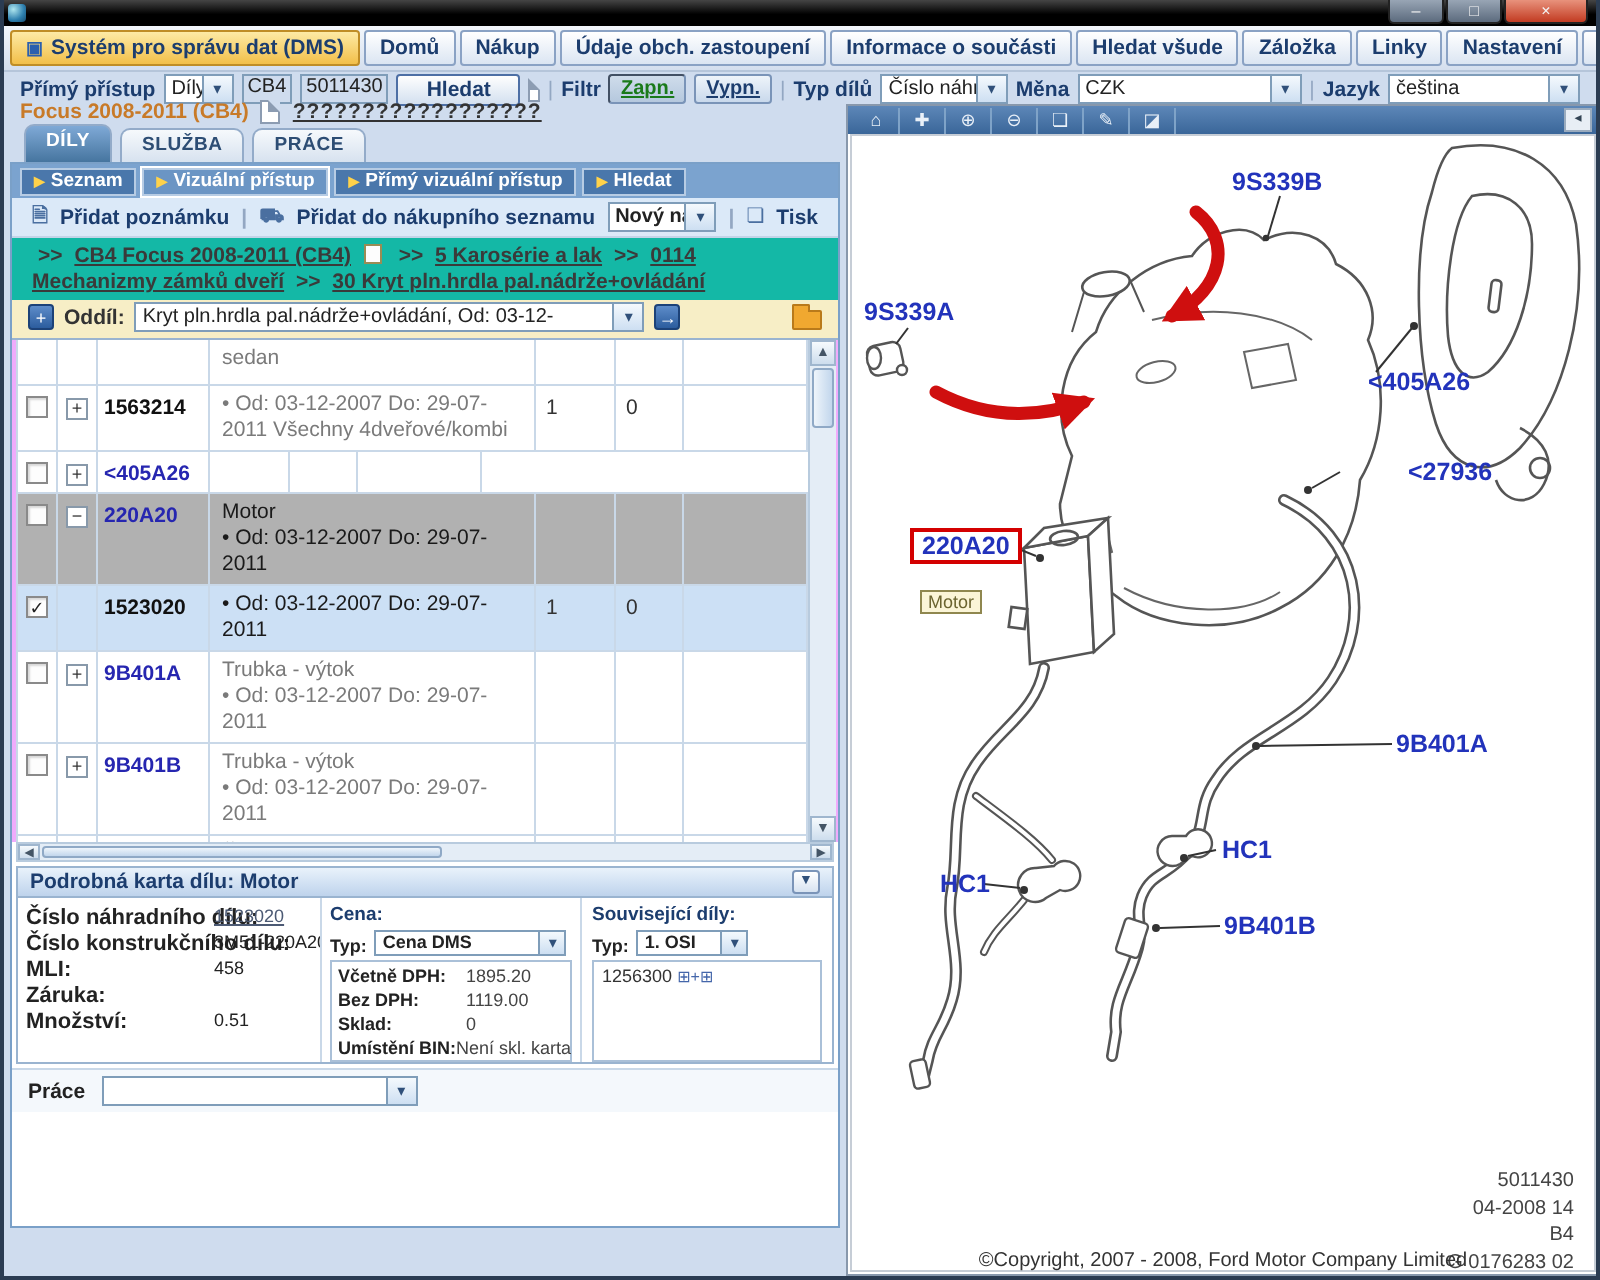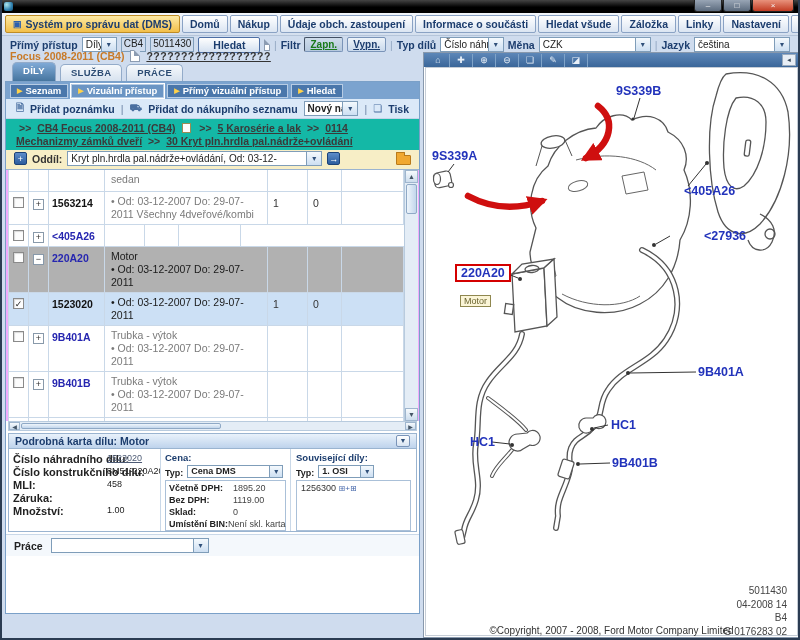--- a/index.html
+++ b/index.html
@@ -525,21 +525,21 @@
               <span class="dfv">458</span>
             </div>
 
             <div class="dfield">
               <span class="dfl">Záruka:</span>
               <span class="dfv"></span>
             </div>
 
             <div class="dfield">
               <span class="dfl">Množství:</span>
-              <span class="dfv">1.00</span>
+              <span class="dfv">0.51</span>
             </div>
           </div>
         <div class="dcol2">
           <div class="dhead2">Cena:</div>
           <div class="typrow">
             <span>Typ:</span>
             <span class="selbox" style="width:96px">Cena DMS</span>
           </div>
           <div class="pricebox">
 

